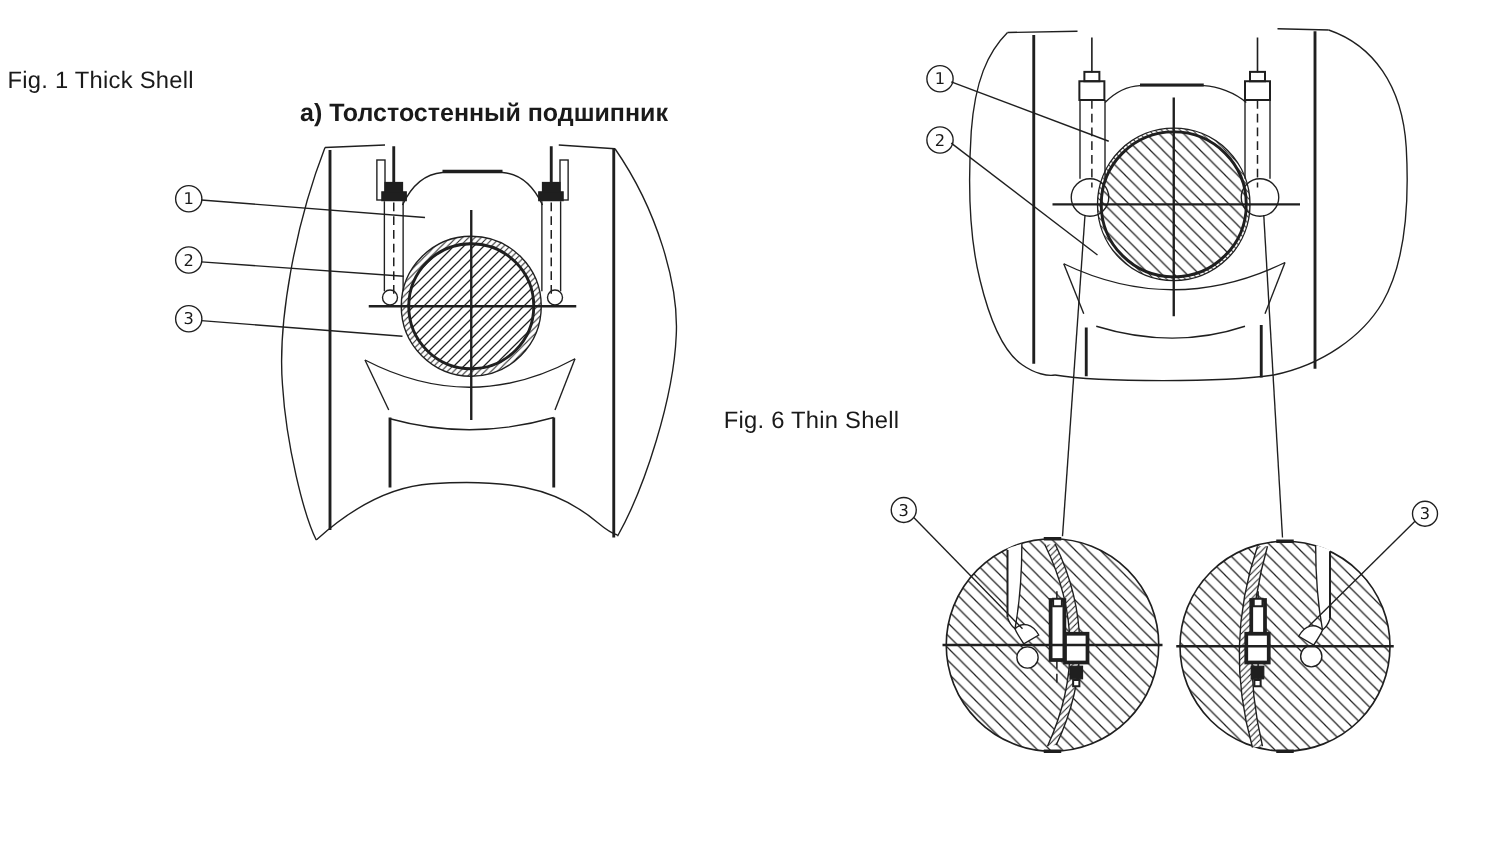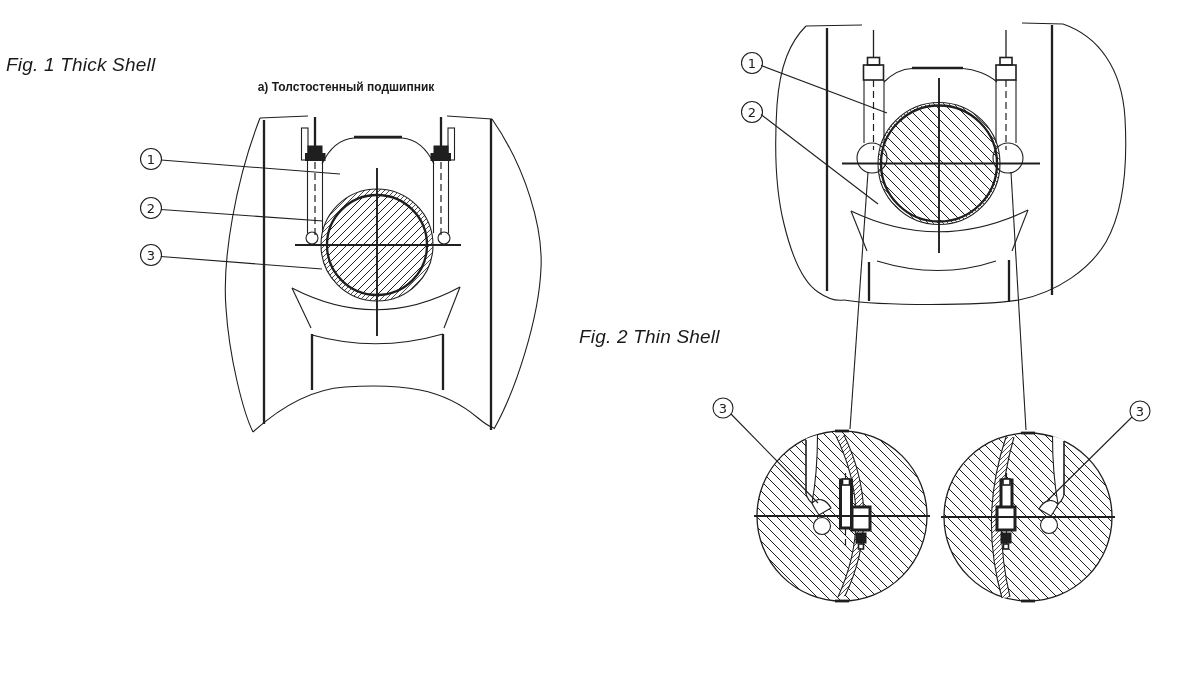--- a/index.html
+++ b/index.html
@@ -2,22 +2,22 @@
 <html style="--line: #1f1f1f; --bg: #ffffff; --text: #1a1a1a;"><head>
 <meta charset="utf-8">
 <style>
   :root{ --line:#1f1f1f; --bg:#ffffff; --text:#1a1a1a; }
   *{margin:0;padding:0;box-sizing:border-box;}
   html,body{width:1200px;height:683px;background:var(--bg);overflow:hidden;}
   body{font-family:"Liberation Sans","DejaVu Sans",sans-serif;color:var(--text);}
   .page{position:relative;width:1200px;height:683px;background:var(--bg);}
   .page svg{position:absolute;left:0;top:0;color:var(--line);}
   .lbl{position:absolute;white-space:nowrap;color:var(--text);}
-  .fig-title{font-size:19px;font-weight:400;letter-spacing:.2px;font-style:italic;}
-  .cap{font-size:12px;font-weight:600;text-align:center;}
+  .fig-title{font-size:19px;font-weight:400;letter-spacing:.2px;}
+  .cap{font-size:20px;font-weight:600;text-align:center;}
   .t{stroke-width:1.1;}
   .t13{stroke-width:1.3;}
   .t15{stroke-width:1.6;}
   .k18{stroke-width:1.9;}
   .k2{stroke-width:2.3;}
   .k25{stroke-width:2.8;}
   .k3{stroke-width:3;}
   .dash{stroke-width:1.2;stroke-dasharray:7 4;}
   .cnum{font-family:"DejaVu Sans",sans-serif;font-size:13px;fill:var(--text);stroke:none;}
 </style>
@@ -256,14 +256,14 @@
     <g>
       <circle class="t" cx="1140" cy="411" r="10"></circle>
       <path class="t" d="M1132,417 L1047,501"></path>
     </g>
     <text class="cnum" x="1140" y="415.5" text-anchor="middle">3</text>
   </g>
 </svg>
 
   <div class="lbl fig-title" style="left:6px;top:54px;">Fig. 1 Thick Shell</div>
   <div class="lbl cap" style="left:240px;top:80px;width:212px;">а) Толстостенный подшипник</div>
-  <div class="lbl fig-title" style="left:579px;top:326px;">Fig. 2 Thin Shell</div>
+  <div class="lbl fig-title" style="left:579px;top:326px;">Fig. 6 Thin Shell</div>
 </div>
 
 </body></html>

